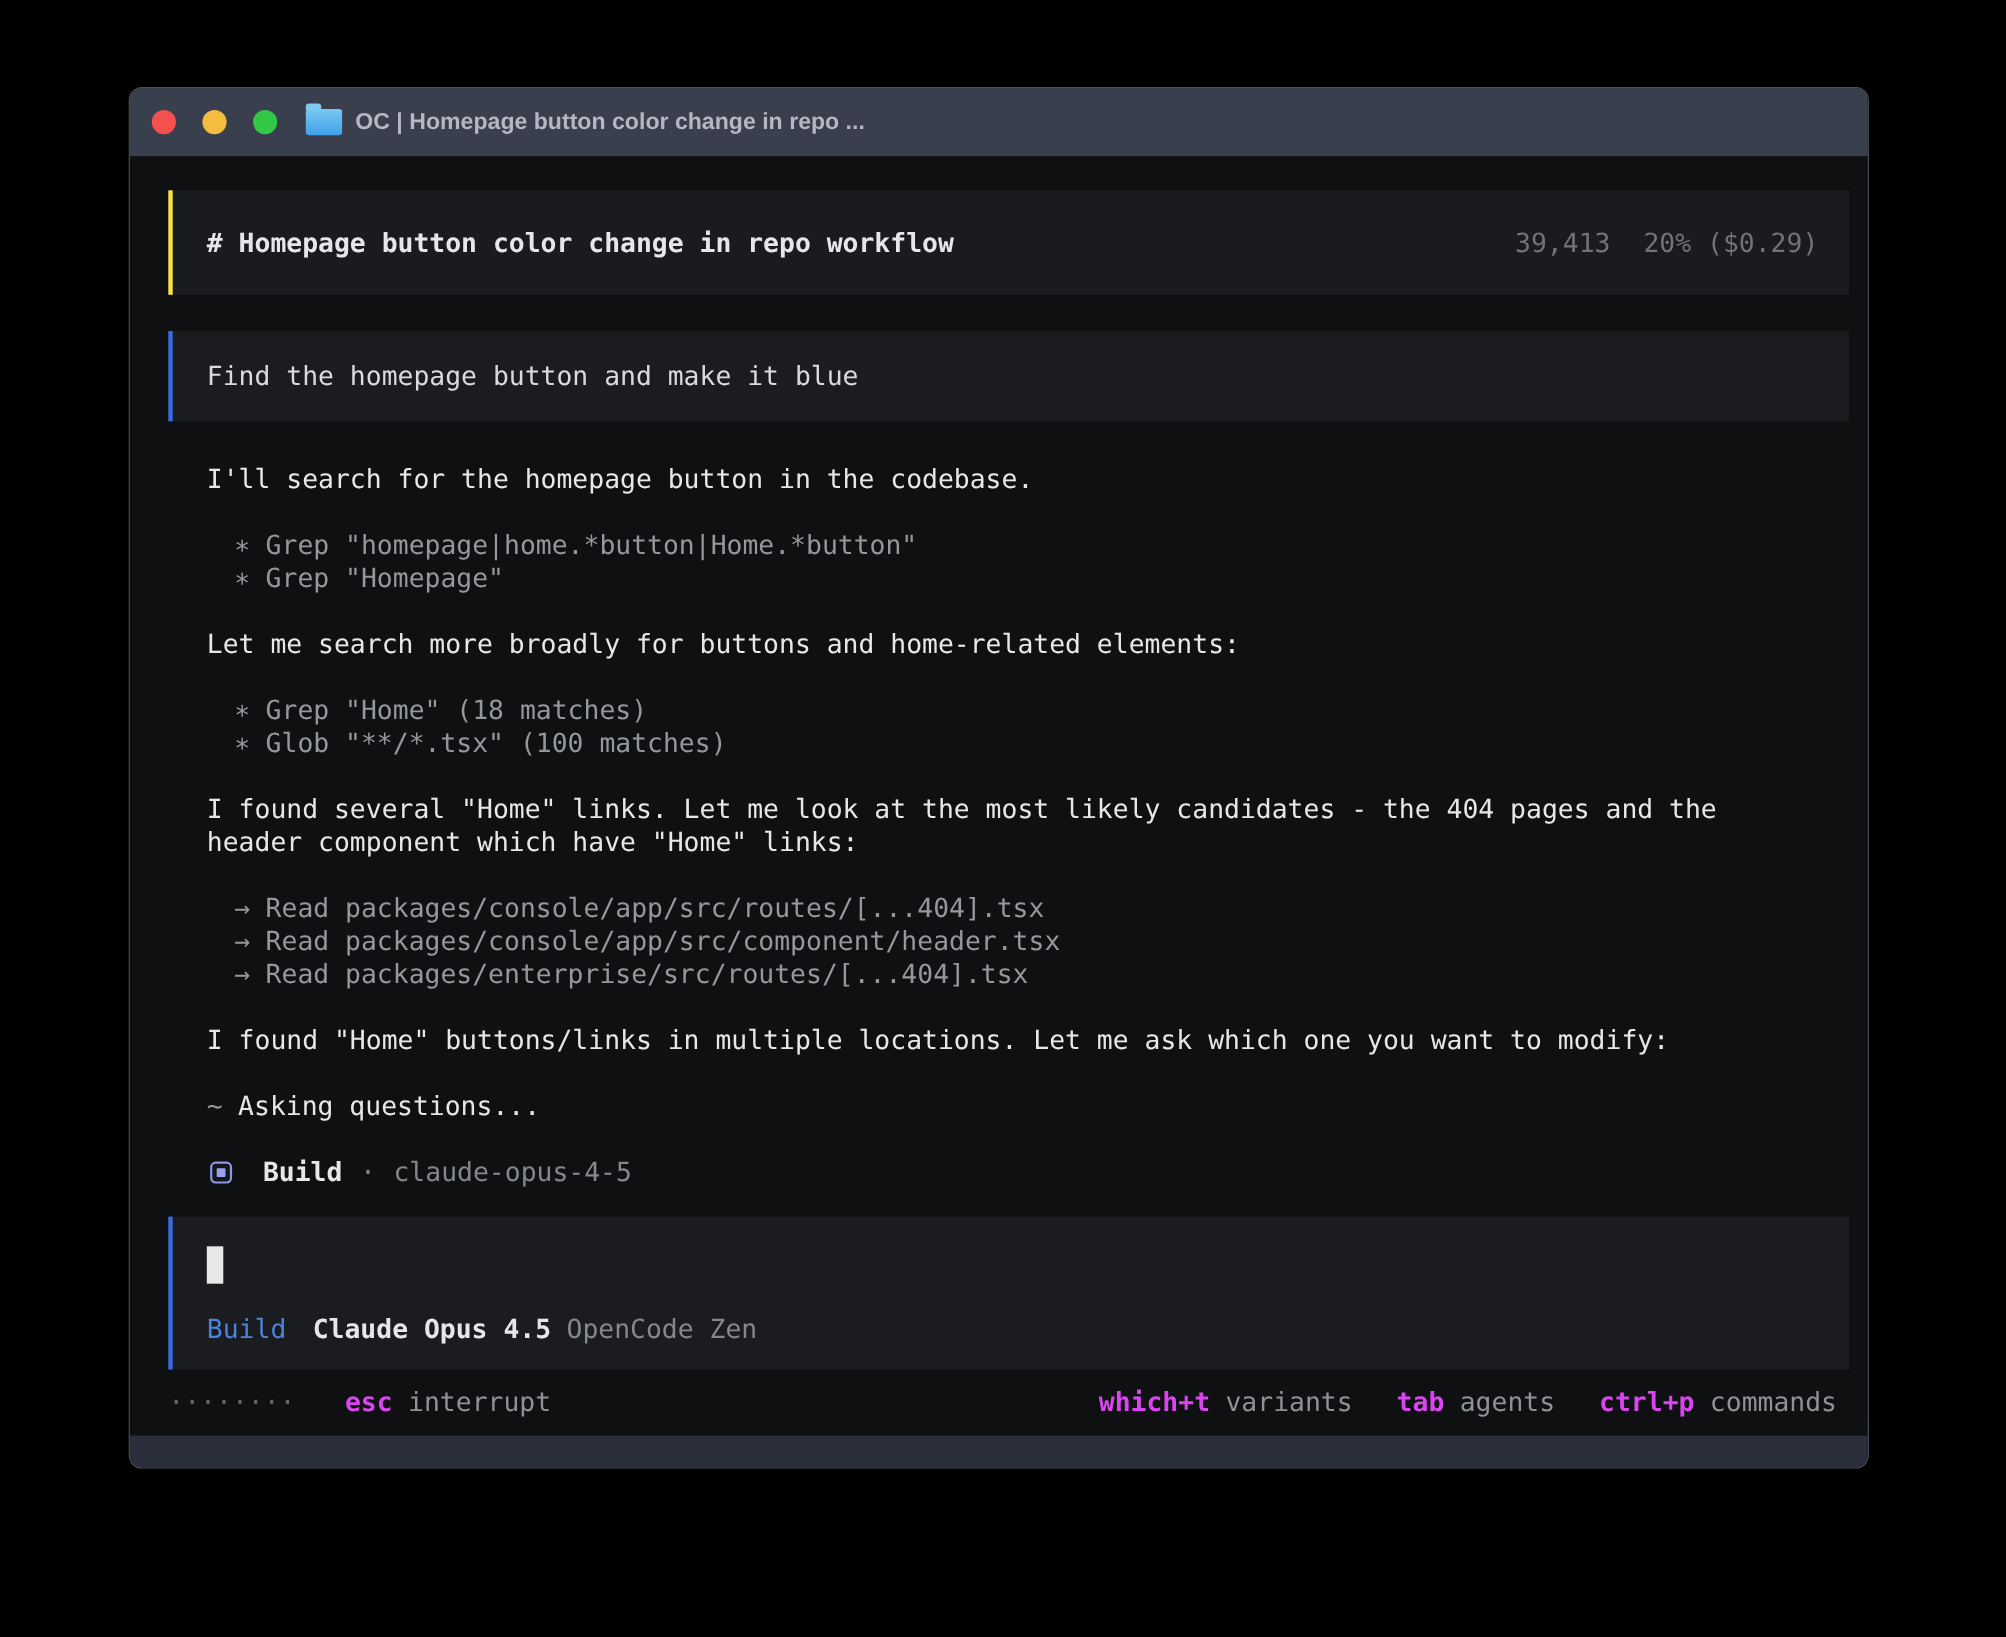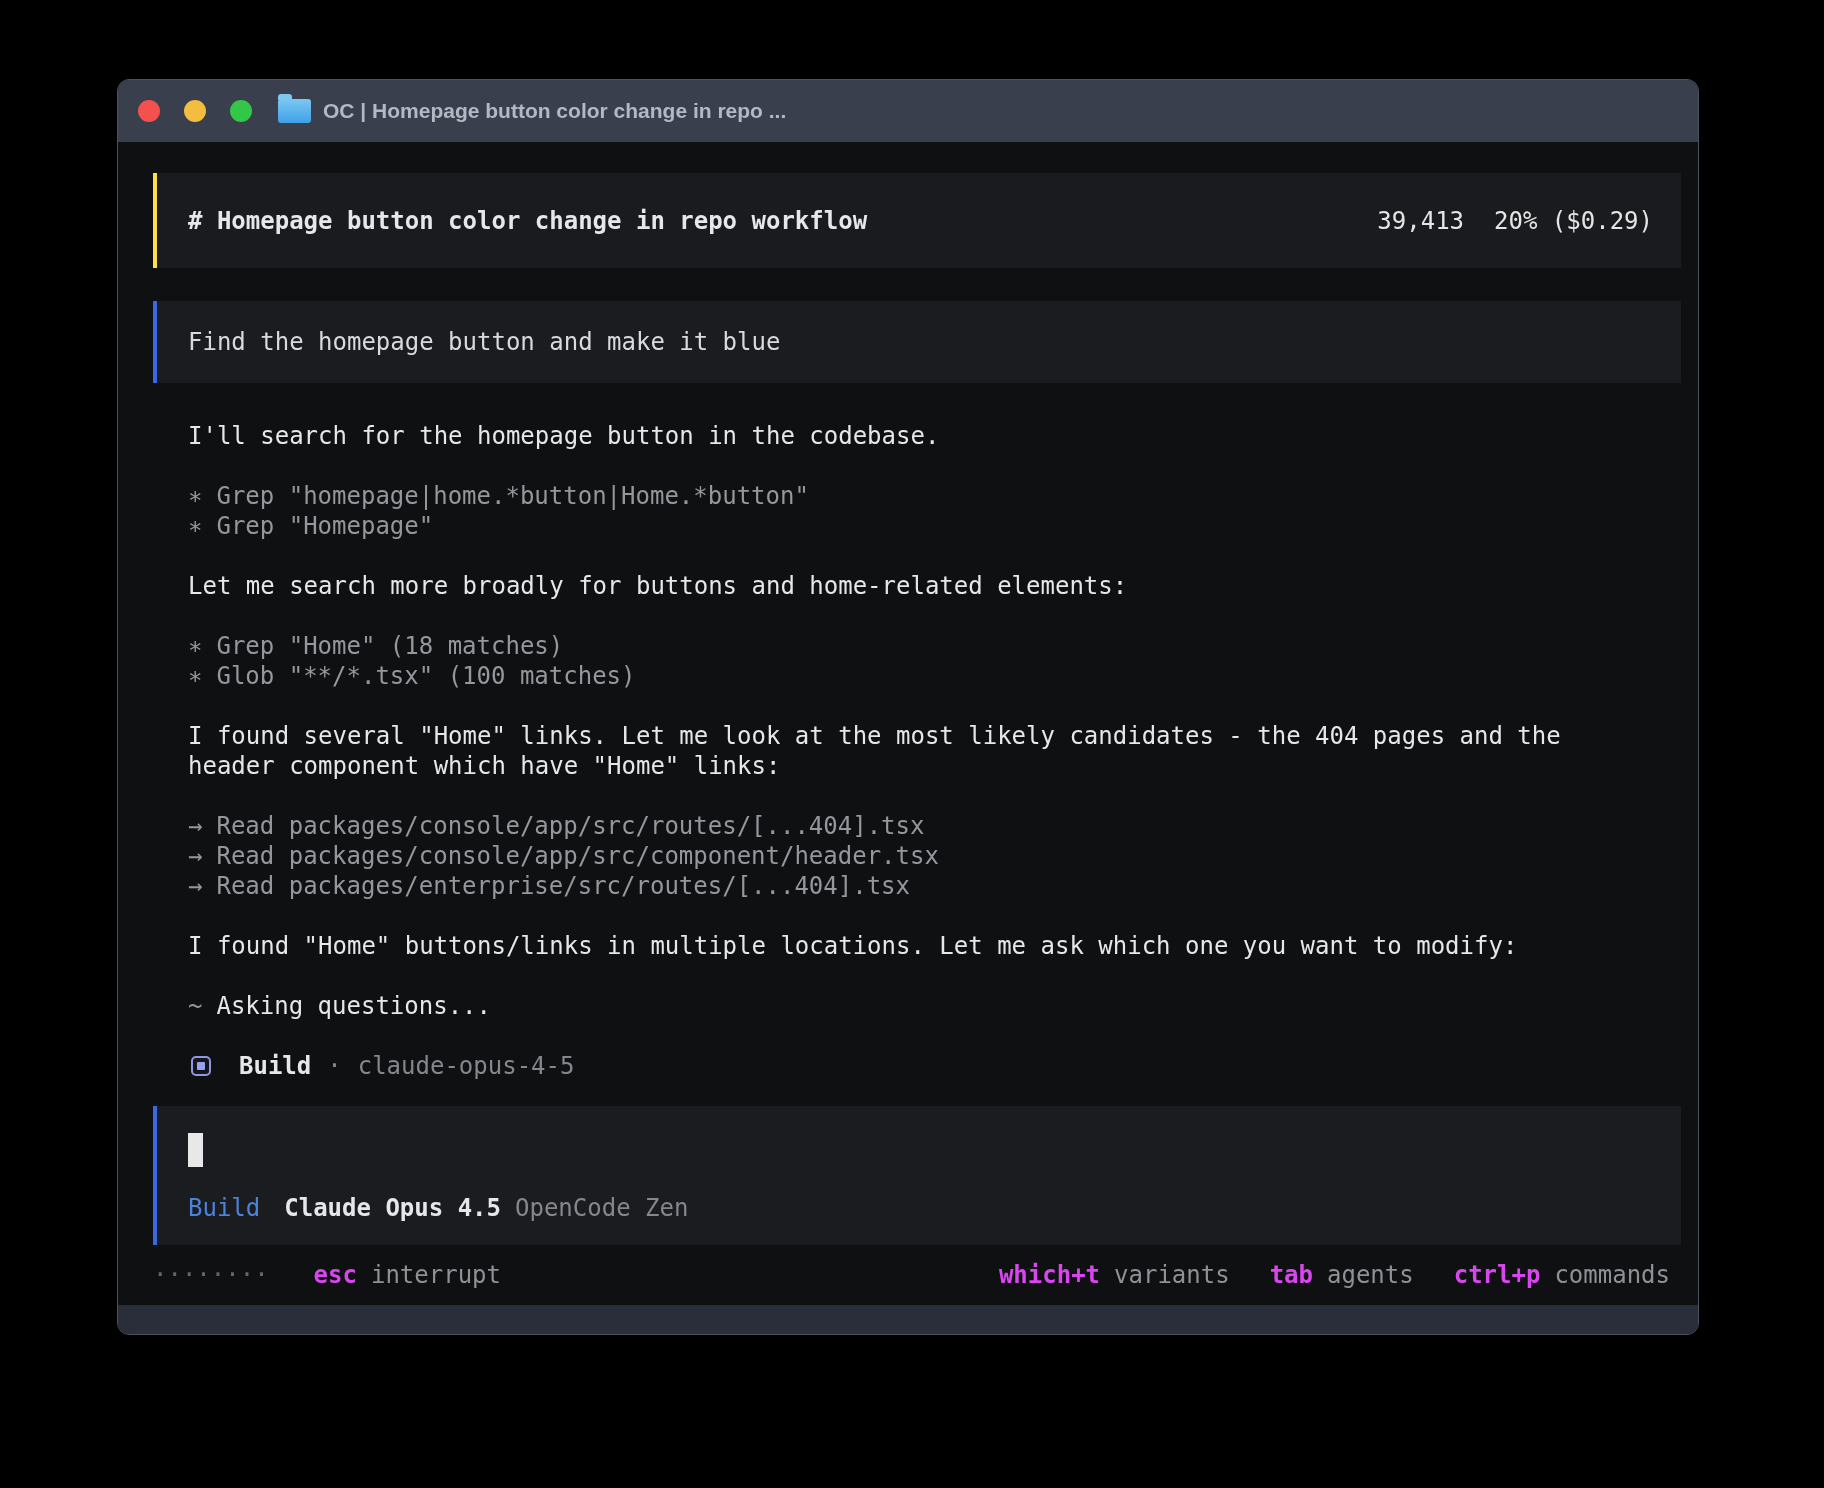--- a/index.html
+++ b/index.html
@@ -34,28 +34,28 @@
     flex:1; display:flex; flex-direction:column;
     padding:31px 17px 0 35px; color:#e6e7e9;
   }
   .block { border-left:4px solid #fde047; background:#191b1e; }
   .block.blue { border-left-color:#3e68e0; background:#1a1c20; }
 
   .header-block {
     height:95px; display:flex; align-items:center; justify-content:space-between;
     padding:0 28px 0 31px; font-weight:bold;
   }
-  .header-usage { font-weight:normal; color:#e5e5e5; display:flex; gap:30px; }
+  .header-usage { font-weight:normal; color:#737373; display:flex; gap:30px; }
 
   .user-block { margin-top:33px; height:82px; display:flex; align-items:center;
     padding-left:31px; color:#d9dadc; }
 
   .transcript { margin-top:38px; padding-left:35px; max-width:1500px; }
   .para { color:#e6e7e9; max-width:1455px; margin-bottom:30px; }
-  .tool-group { margin-bottom:30px; }
+  .tool-group { margin-bottom:30px;margin-left:25px; }
   .tool-line { color:#94979c; }
   .tool-line .sym { margin-right:14px; }
   .working-line { margin-bottom:30px; color:#e6e7e9; }
   .working-line .sym { color:#94979c; margin-right:14px; }
 
   .agent-line { display:flex; align-items:center; height:30px; }
   .badge { width:20px; height:20px; border:2px solid #8f96e3; border-radius:5px;
     background:#14161a; display:flex; align-items:center; justify-content:center;
     margin:0 28px 0 3px; }
   .badge-inner { width:8px; height:8px; background:#9aa1ec; border-radius:1px; }

